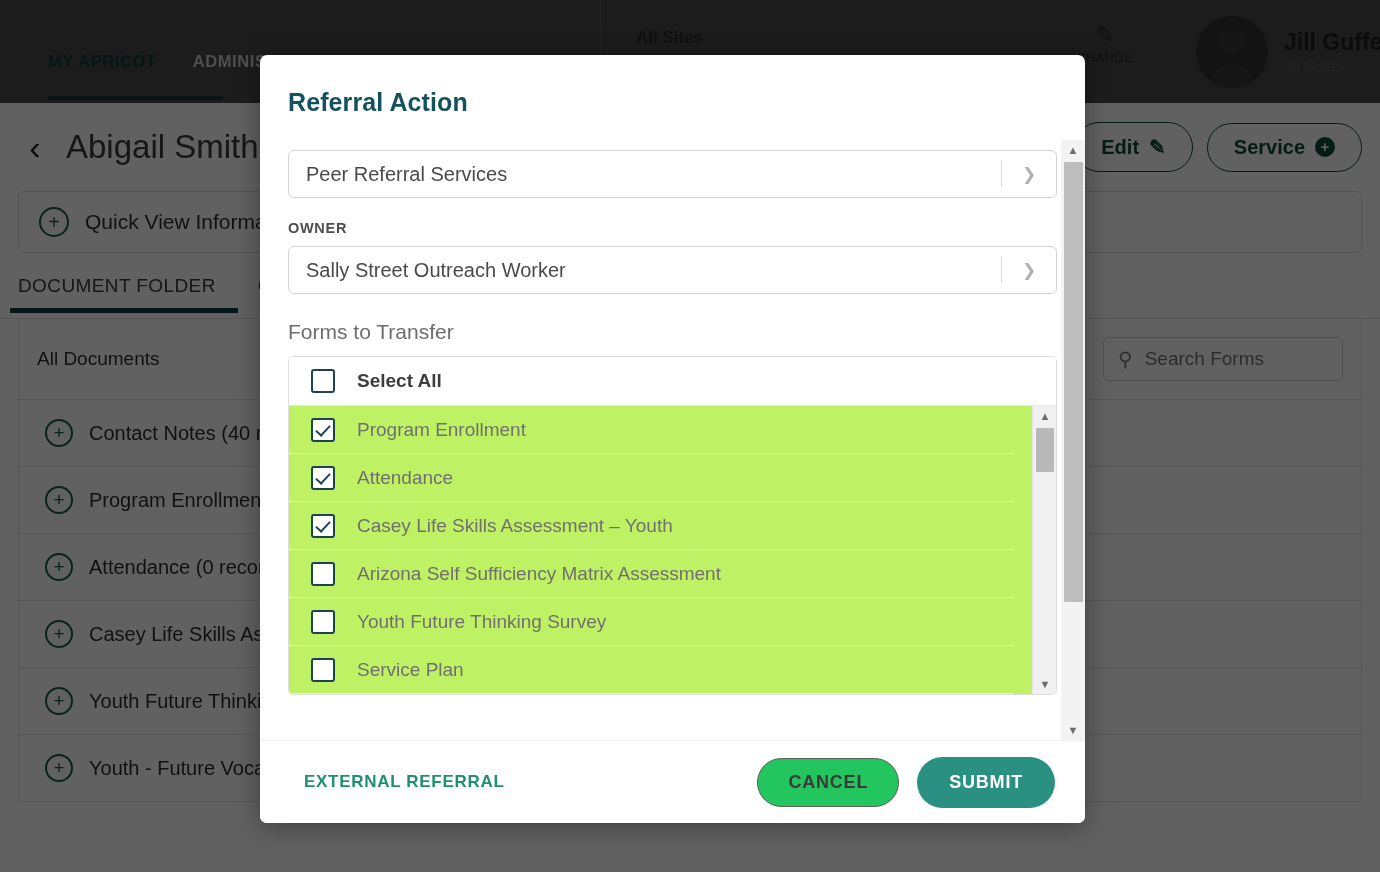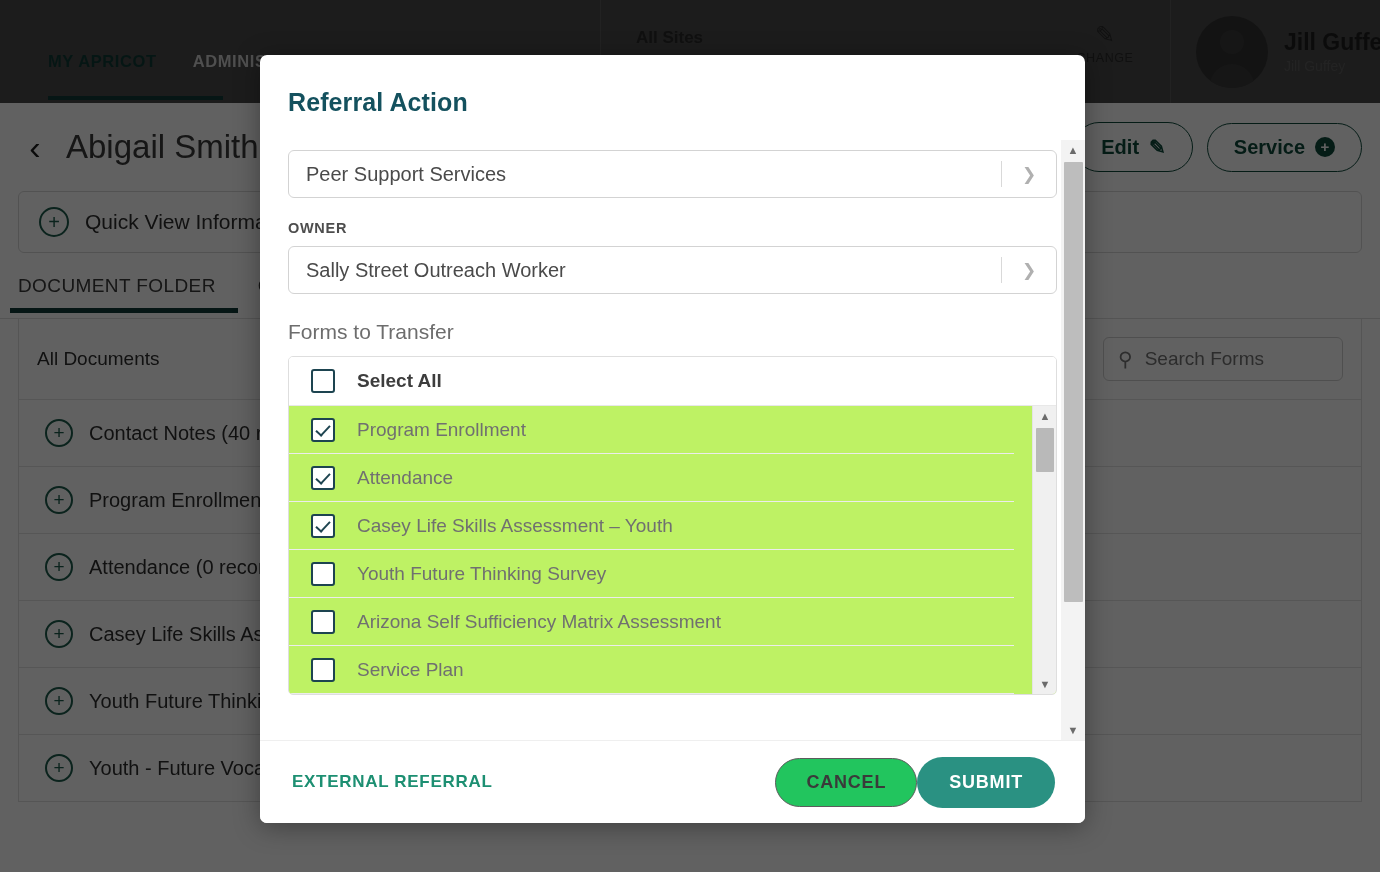--- a/index.html
+++ b/index.html
@@ -450,21 +450,22 @@
   .outer-sb-down { position: absolute; bottom: 0; left: 0; }
 
   .modal-footer {
     position: absolute;
     left: 0; bottom: 0;
     width: 825px;
     height: 83px;
     background: #fff;
     display: flex;
     align-items: center;
-    padding: 0 30px 0 32px;
+    padding: 0 30px 0 44px;
+    gap: 18px;
     border-top: 1px solid #efefef;
   }
   .external-link {
     font-size: 17px;
     font-weight: bold;
     color: #1d8f72;
     letter-spacing: 0.7px;
   }
   .footer-spacer { flex: 1; }
   .btn-cancel {
@@ -589,21 +590,21 @@
 
 <div id="scrim"></div>
 
 <div id="modal">
 
   <div class="modal-title">Referral Action</div>
 
   <div class="modal-scroll-area">
 
     <div class="select-field">
-      <span class="select-value">Peer Support Services</span>
+      <span class="select-value">Peer Referral Services</span>
       <span class="select-sep"></span>
       <span class="select-chevron">❯</span>
     </div>
 
     <div class="field-label" style="margin-top:22px;">OWNER</div>
     <div class="select-field">
       <span class="select-value">Sally Street Outreach Worker</span>
       <span class="select-sep"></span>
       <span class="select-chevron">❯</span>
     </div>
@@ -625,25 +626,25 @@
         <div class="form-row">
           <span class="cbx checked"></span>
           <span class="form-label">Attendance</span>
         </div>
         <div class="form-row">
           <span class="cbx checked"></span>
           <span class="form-label">Casey Life Skills Assessment – Youth</span>
         </div>
         <div class="form-row">
           <span class="cbx"></span>
-          <span class="form-label">Youth Future Thinking Survey</span>
+          <span class="form-label">Arizona Self Sufficiency Matrix Assessment</span>
         </div>
         <div class="form-row">
           <span class="cbx"></span>
-          <span class="form-label">Arizona Self Sufficiency Matrix Assessment</span>
+          <span class="form-label">Youth Future Thinking Survey</span>
         </div>
         <div class="form-row">
           <span class="cbx"></span>
           <span class="form-label">Service Plan</span>
         </div>
 
         <div class="inner-sb">
           <div class="sb-arrow">▲</div>
           <div class="inner-sb-thumb"></div>
           <div class="sb-arrow inner-sb-down">▼</div>

